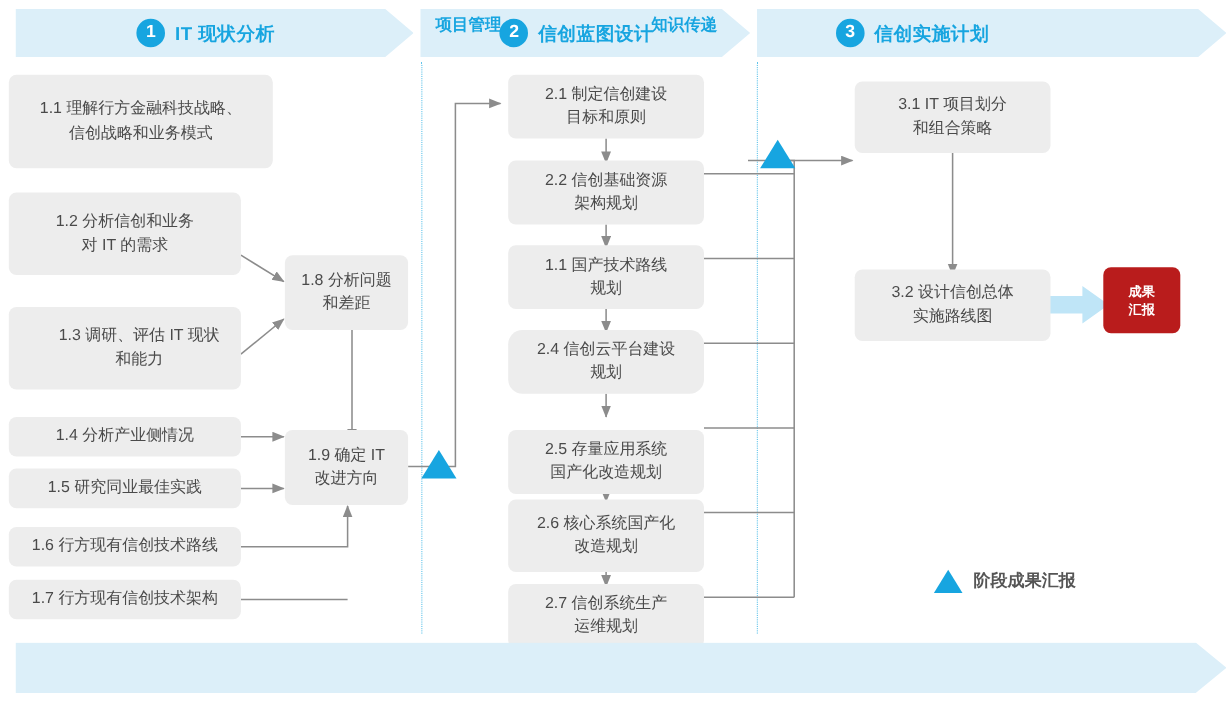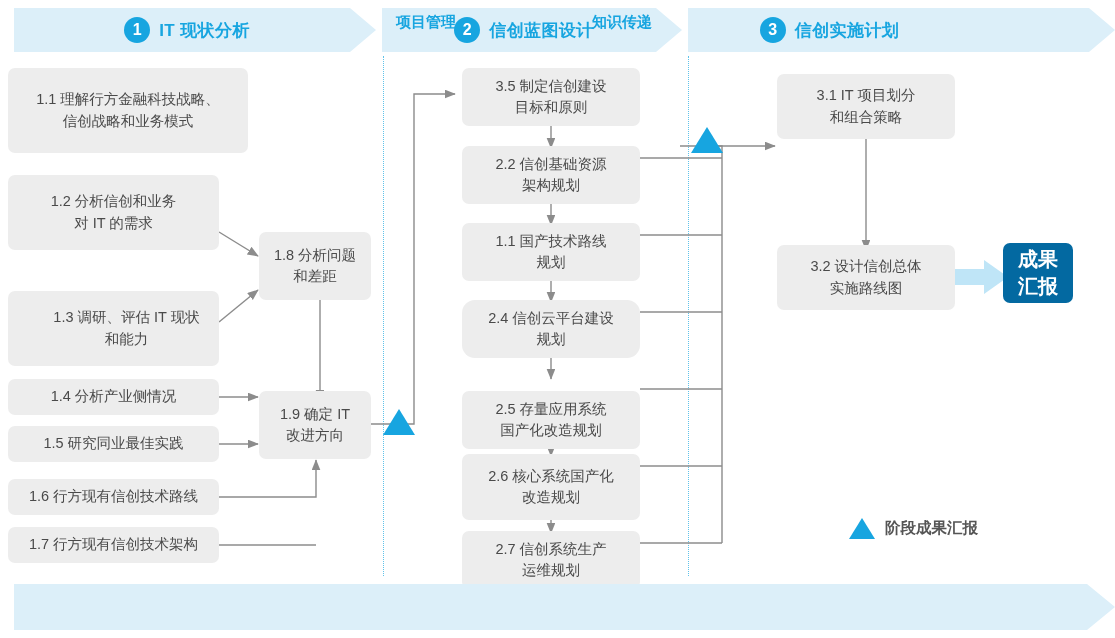--- a/index.html
+++ b/index.html
@@ -91,24 +91,24 @@
     align-items:center;
     justify-content:center;
     padding:2px 6px;
     box-sizing:border-box;
     white-space:pre-line;
   }
 
   
   .outcome{
     position:absolute;
-    background:#0369a1;
+    background:#b91c1c;
     border-radius:7px;
     color:#ffffff;
-    font-size:20px;
+    font-size:12px;
     font-weight:bold;
     line-height:1.35;
     text-align:center;
     display:flex;
     align-items:center;
     justify-content:center;
     white-space:pre-line;
   }
 
   
@@ -219,32 +219,32 @@
   </svg>
 
   <svg style="position:absolute;left:950px;top:258px;width:60px;height:38px;" viewBox="0 0 60 38">
     <path d="M0,11 L34,11 L34,2 L58,19 L34,36 L34,27 L0,27 Z" fill="#BFE5F7"></path>
   </svg>
 
   <div class="box" style="left:8px;top:68px;width:240px;height:85px;">1.1 理解行方金融科技战略、
 信创战略和业务模式</div>
   <div class="box" style="left:8px;top:175px;width:211px;height:75px;">1.2 分析信创和业务
 对 IT 的需求</div>
-  <div class="box" style="left:8px;top:291px;width:211px;height:75px;padding-left:32px;">1.3 调研、评估 IT 现状
+  <div class="box" style="left:8px;top:279px;width:211px;height:75px;padding-left:32px;">1.3 调研、评估 IT 现状
 和能力</div>
   <div class="box" style="left:8px;top:379px;width:211px;height:36px;">1.4 分析产业侧情况</div>
   <div class="box" style="left:8px;top:426px;width:211px;height:36px;">1.5 研究同业最佳实践</div>
   <div class="box" style="left:8px;top:479px;width:211px;height:36px;">1.6 行方现有信创技术路线</div>
   <div class="box" style="left:8px;top:527px;width:211px;height:36px;">1.7 行方现有信创技术架构</div>
   <div class="box" style="left:259px;top:232px;width:112px;height:68px;">1.8 分析问题
 和差距</div>
   <div class="box" style="left:259px;top:391px;width:112px;height:68px;">1.9 确定 IT
 改进方向</div>
 
-  <div class="box" style="left:462px;top:68px;width:178px;height:58px;">3.5 制定信创建设
+  <div class="box" style="left:462px;top:68px;width:178px;height:58px;">2.1 制定信创建设
 目标和原则</div>
   <div class="box" style="left:462px;top:146px;width:178px;height:58px;">2.2 信创基础资源
 架构规划</div>
   <div class="box" style="left:462px;top:223px;width:178px;height:58px;">1.1 国产技术路线
 规划</div>
   <div class="box" style="left:462px;top:300px;width:178px;height:58px;border-radius:13px;">2.4 信创云平台建设
 规划</div>
   <div class="box" style="left:462px;top:377px;width:178px;height:58px;margin-top:14px;">2.5 存量应用系统
 国产化改造规划</div>
   <div class="box" style="left:462px;top:454px;width:178px;height:66px;">2.6 核心系统国产化

